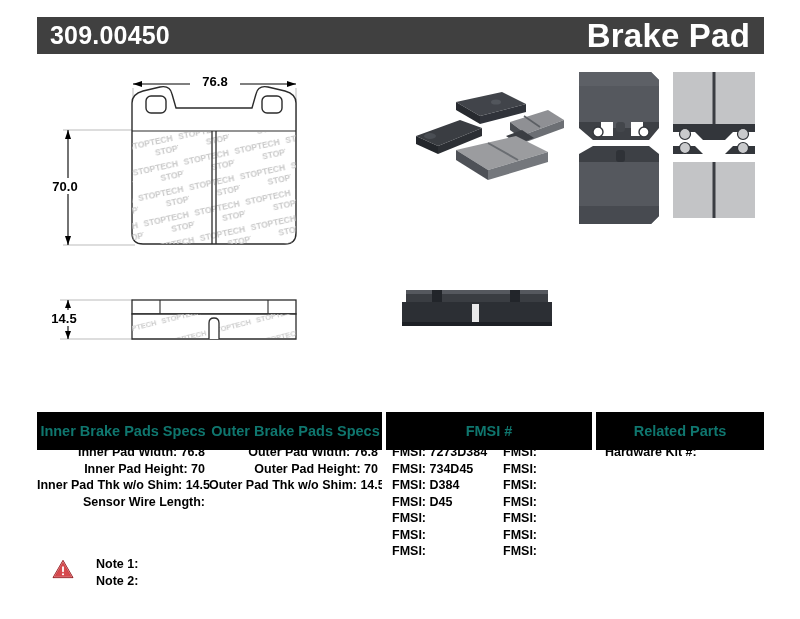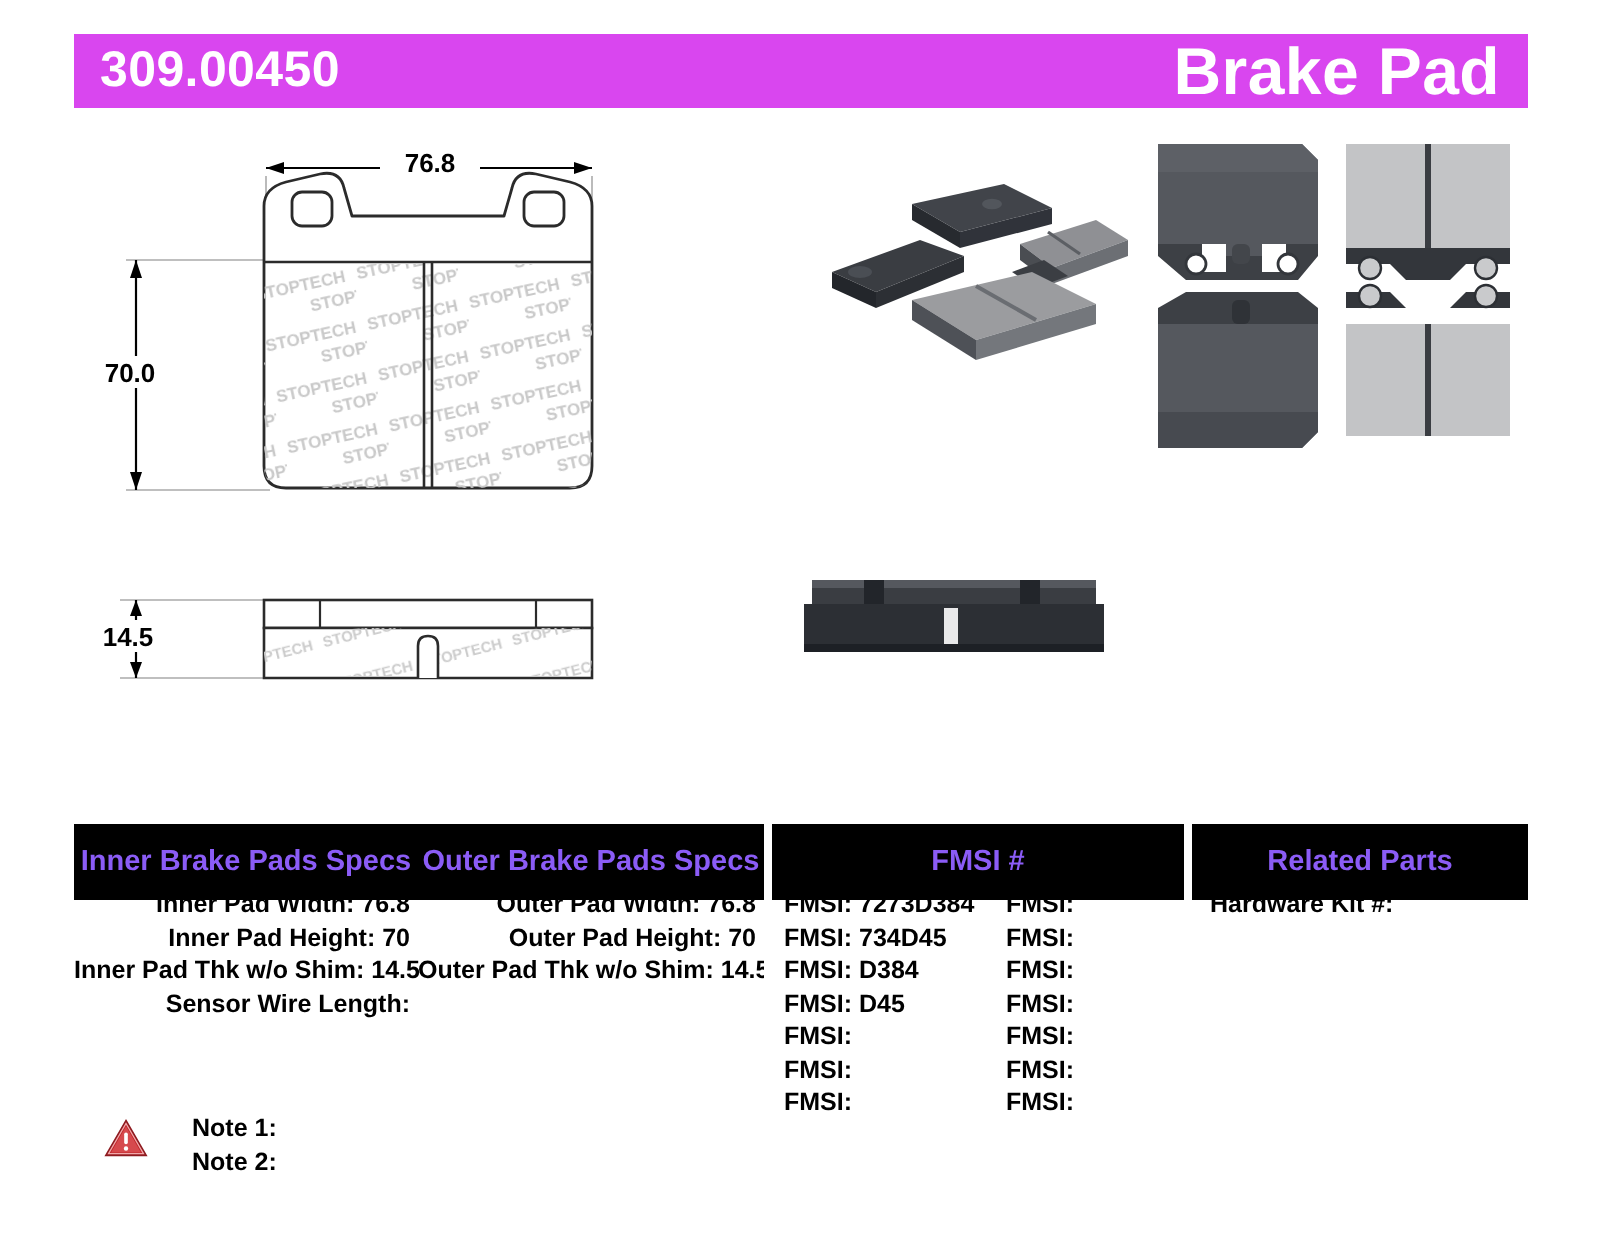--- a/index.html
+++ b/index.html
@@ -8,35 +8,35 @@
     background: #ffffff;
     font-family: "Liberation Sans", sans-serif;
     color: #000;
     overflow: hidden;
   }
   #page { position: relative; width: 800px; height: 619px; }
 
   
   .titlebar {
     position: absolute; left: 37px; top: 17px; width: 727px; height: 37px;
-    background: #d946ef; color: #fff;
+    background: #404040; color: #fff;
     display: flex; align-items: center; justify-content: space-between;
     padding: 0 14px 0 13px;
   }
   .titlebar .part-no { font-size: 25px; font-weight: bold; letter-spacing: .2px; }
   .titlebar .prod-type { font-size: 33px; font-weight: bold; letter-spacing: .2px; }
 
   
   .drawings { position: absolute; left: 0; top: 58px; width: 652px; height: 320px; }
 
   
   .specs { position: absolute; left: 37px; top: 412px; width: 727px; }
   .spec-head-row { display: flex; height: 26px; }
   .spec-head {
-    background: #000; color: #8b5cf6;
+    background: #000; color: #0f766e;
     font-size: 14.5px; font-weight: bold;
     display: flex; align-items: center; justify-content: center;
     height: 38px;
   }
   .c-inner  { width: 172px; }
   .c-outer  { width: 173px; }
   .c-gap    { width: 4px; background: #fff; }
   .c-fmsi   { width: 206px; }
   .c-rel    { width: 168px; }
 

